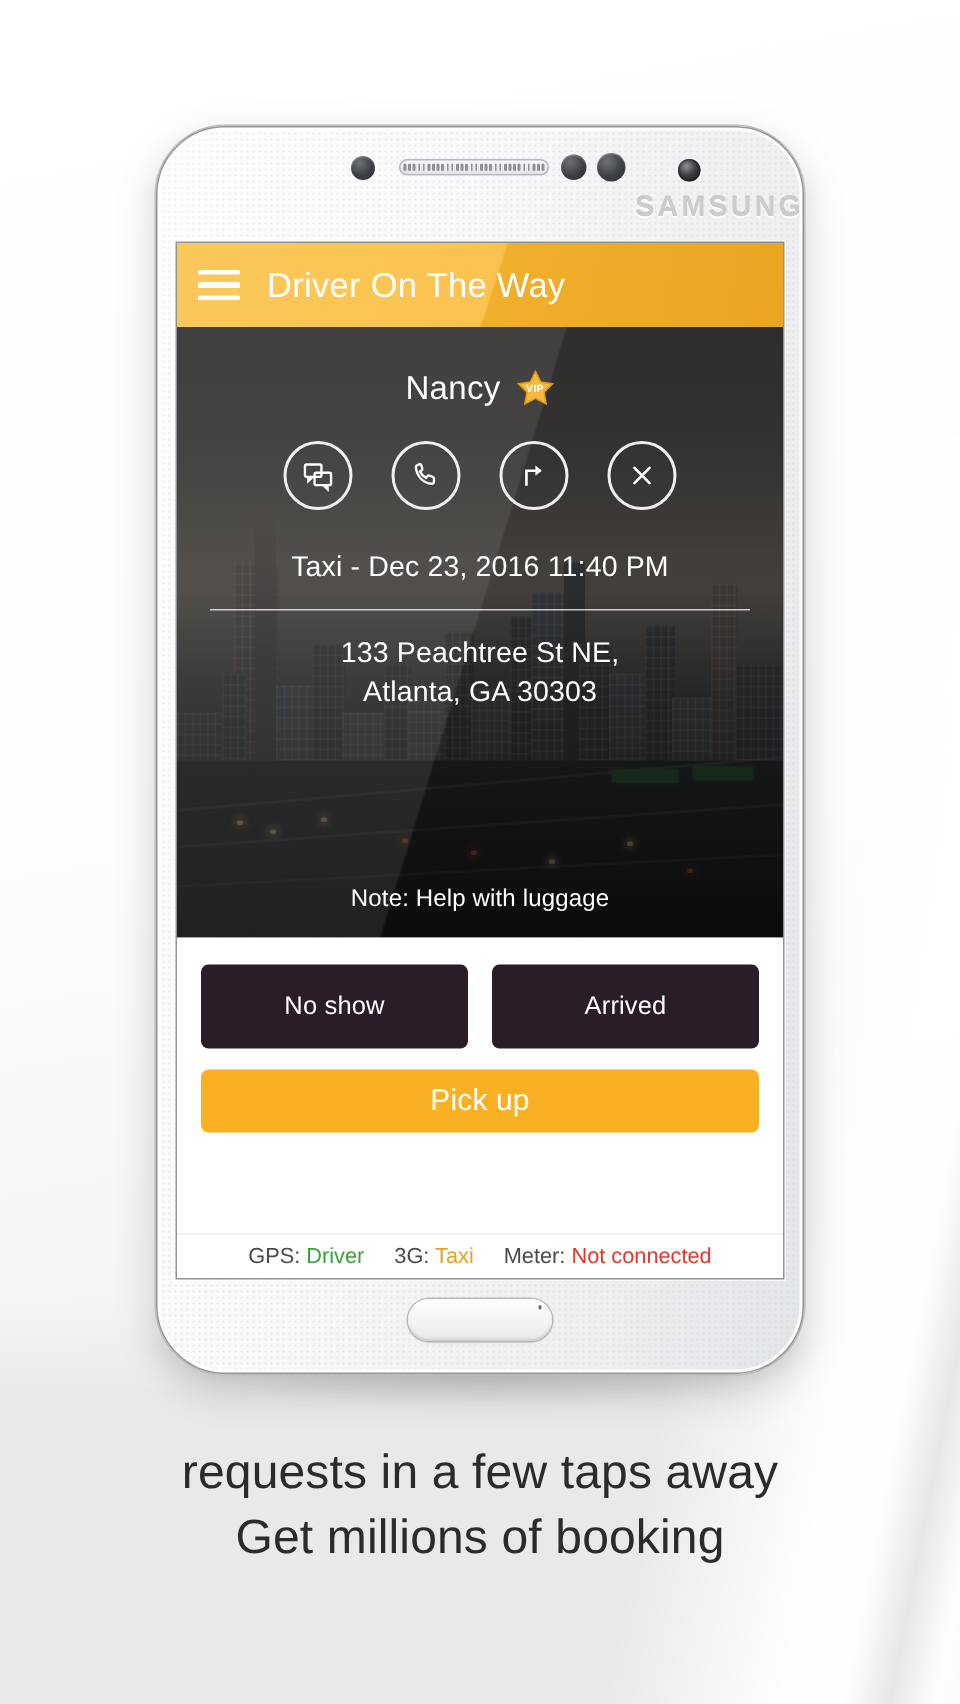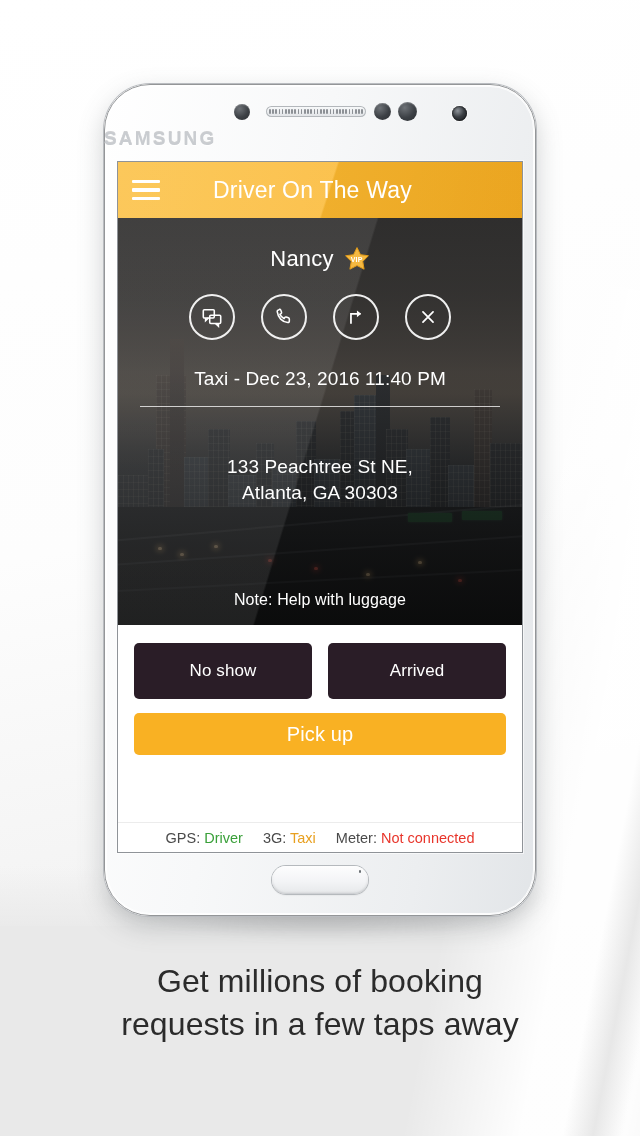--- a/index.html
+++ b/index.html
@@ -111,21 +111,21 @@
     background:linear-gradient(180deg,#fafbfc,#dfe2e5);
     box-shadow:inset 0 0 0 1px #b3b7bb;
     display:flex; align-items:center; justify-content:center; gap:1.6px;
     overflow:hidden;
   }
   #speaker-grille i {
     width:1.6px; height:5px; background:#8d9196; border-radius:1px; display:block;
   }
   #samsung-logo {
     position:absolute; left:0; right:0; top:44px;
-    text-align:left;
+    text-align:right;
     font-family:"Liberation Sans", sans-serif;
     font-size:19px;
     font-weight:bold;
     letter-spacing:2.2px;
     color:#c9ccd0;
     text-shadow:0 1px 0 rgba(255,255,255,.95), 0 -1px 0 rgba(150,153,157,.45);
   }
 
   
   #screen {
@@ -135,21 +135,21 @@
     background:#ffffff;
     overflow:hidden;
     box-shadow:0 0 0 1px #8f9398, 0 0 0 2px rgba(255,255,255,.6);
   }
 
   
   #app-header {
     position:relative;
     height:56px;
     background:linear-gradient(100deg,#fcbe3c 0%, #fbb830 46%, #f7ae22 100%);
-    display:flex; align-items:center;gap:35px;
+    display:flex; align-items:center;
   }
   #app-header::after {
     content:"";
     position:absolute; inset:0;
     background:linear-gradient(108deg, rgba(255,255,255,.16) 0%, rgba(255,255,255,.16) 52%, rgba(0,0,0,.045) 52.5%, rgba(0,0,0,.05) 100%);
     pointer-events:none;
   }
   #menu-button {
     width:56px; height:56px;
     display:flex; flex-direction:column; align-items:center; justify-content:center;
@@ -260,21 +260,21 @@
   #trip-meta {
     margin-top:28px;
     color:#fff; font-size:19px; letter-spacing:.1px;
   }
   #trip-divider {
     margin-top:16px;
     width:360px; height:1px;
     background:rgba(255,255,255,.75);
   }
   #address-block {
-    margin-top:47px;
+    margin-top:16px;
     text-align:center; color:#fff;
     font-size:19px; line-height:1.35; letter-spacing:.1px;
   }
   #trip-note {
     position:absolute; left:0; right:0; bottom:16px;
     text-align:center; color:#fff; font-size:16px; letter-spacing:.1px;
   }
 
   
   #action-panel {
@@ -578,15 +578,15 @@
       </span>
     </div>
   </div>
 
   <div id="home-button">
     <div id="home-button-dot"></div>
   </div>
 </div>
 
 <div id="caption">
+  <div>requests in a few taps away</div>
   <div>Get millions of booking</div>
-  <div>requests in a few taps away</div>
 </div>
 
 </body></html>

